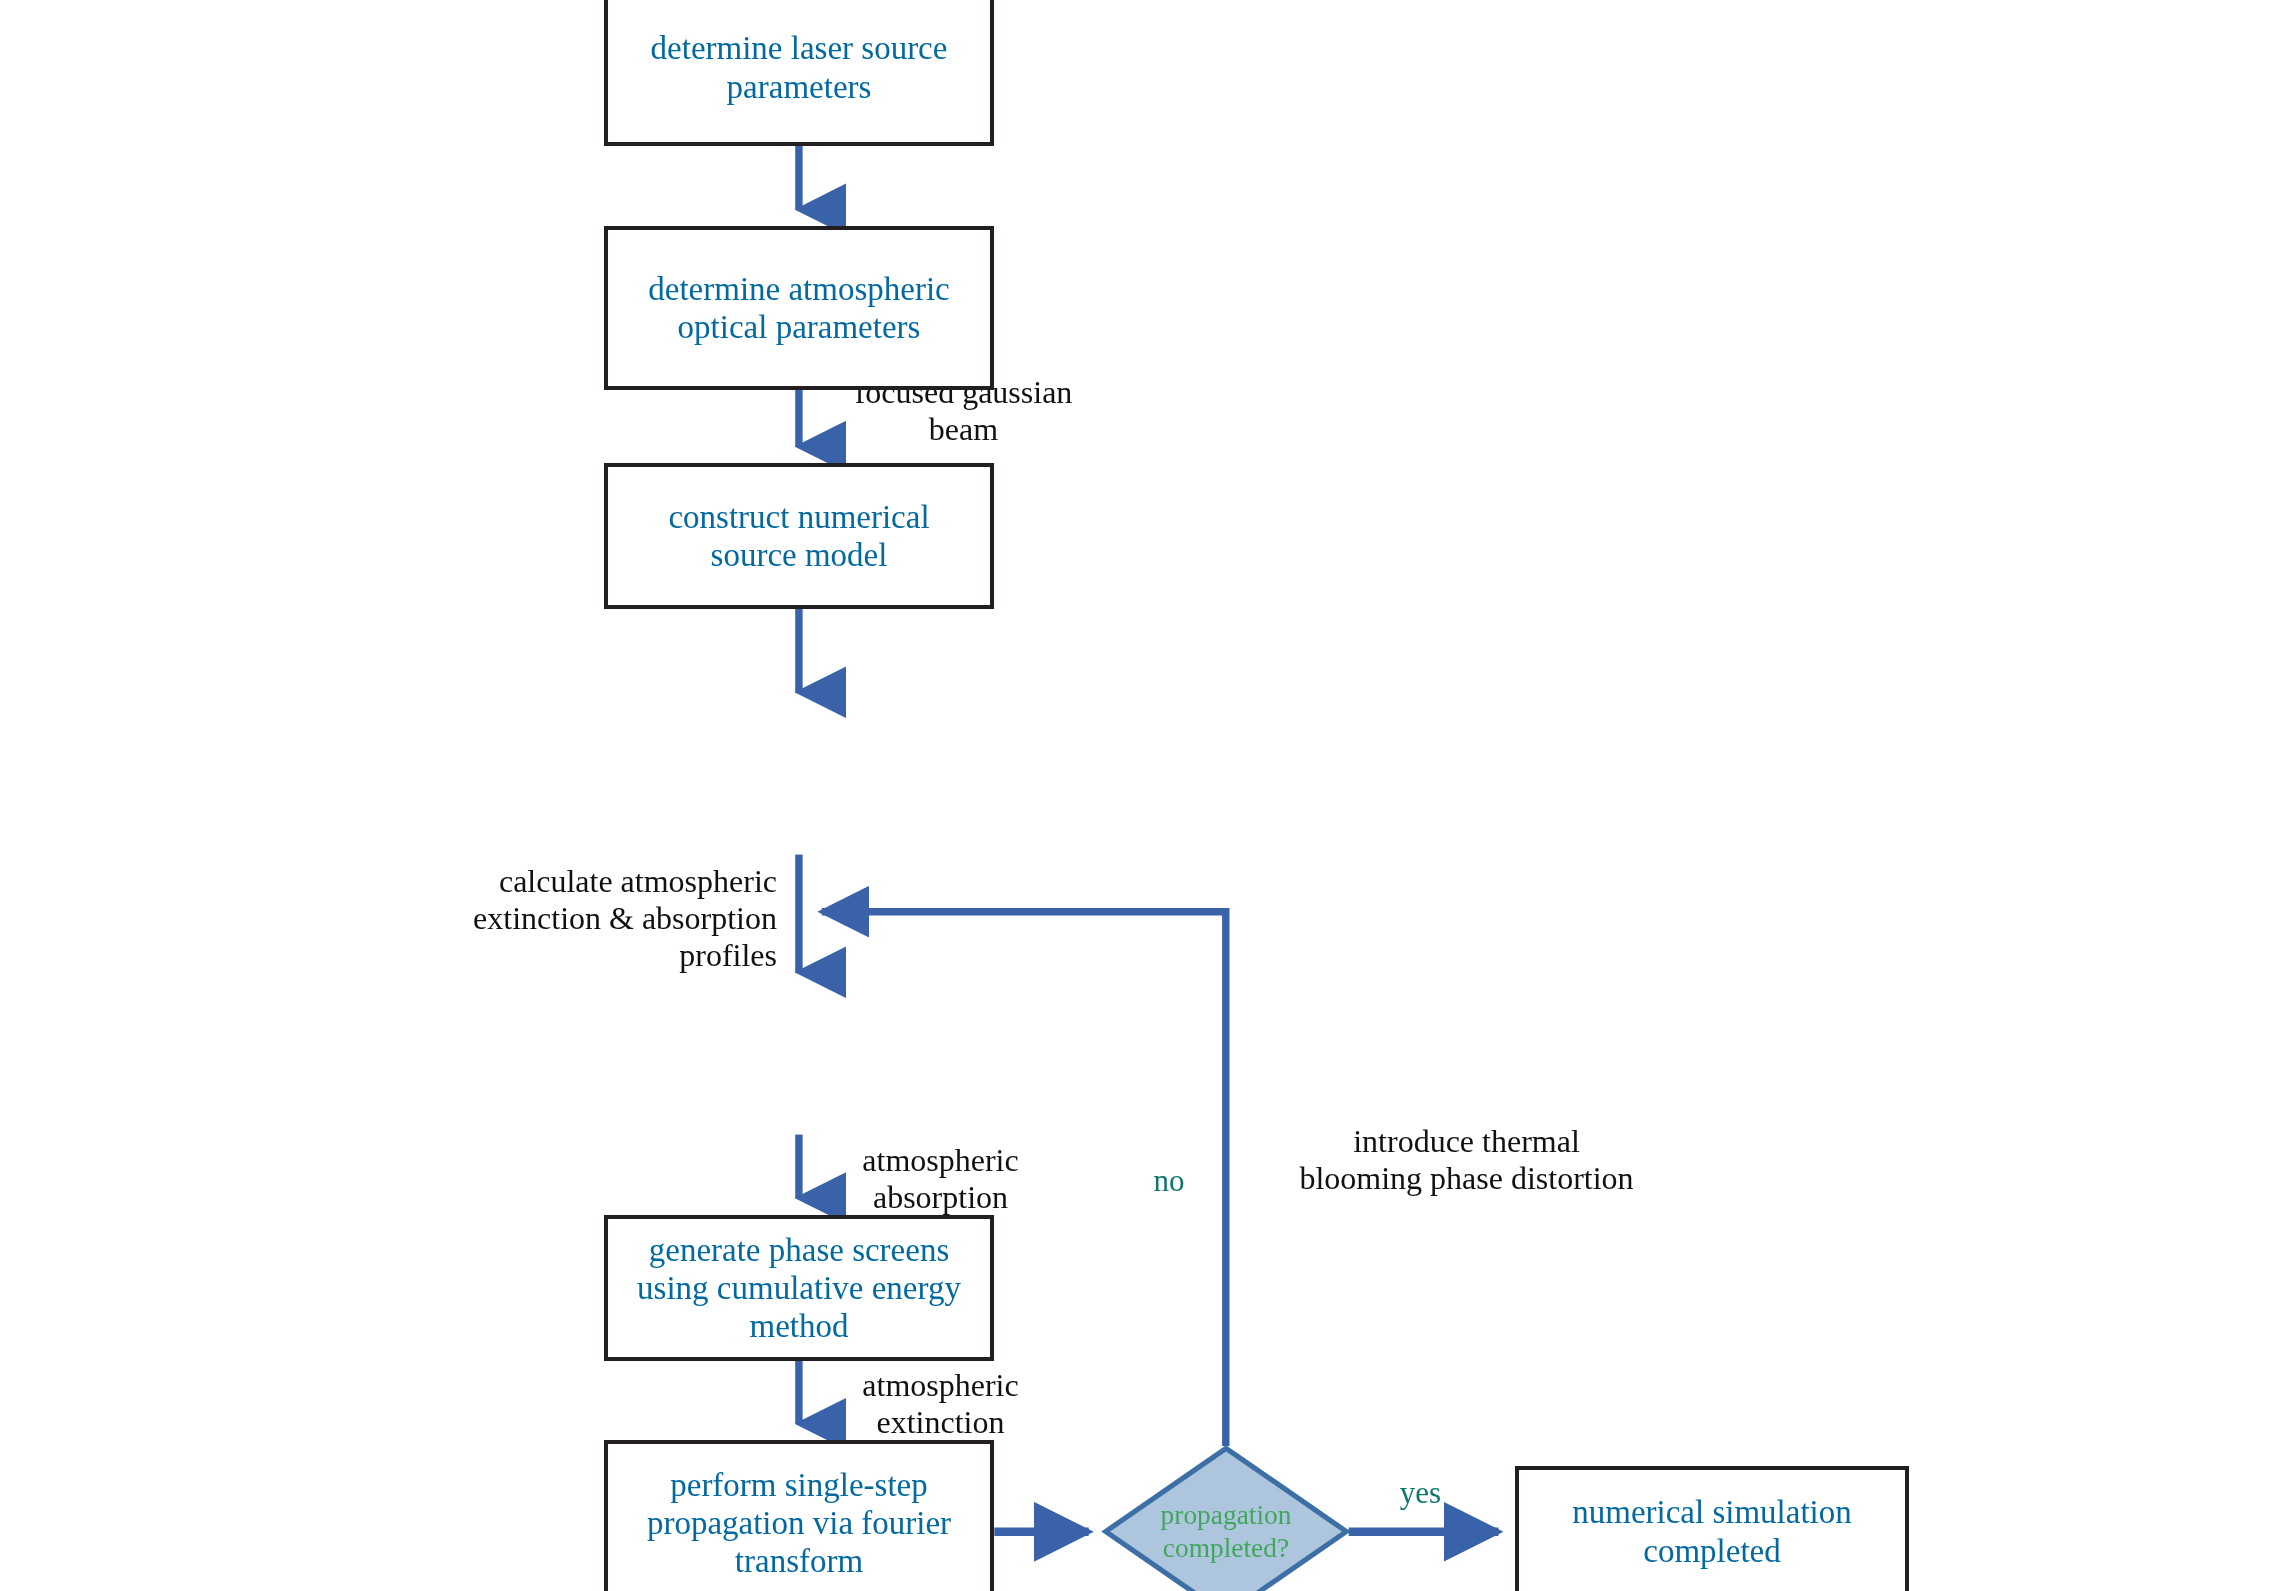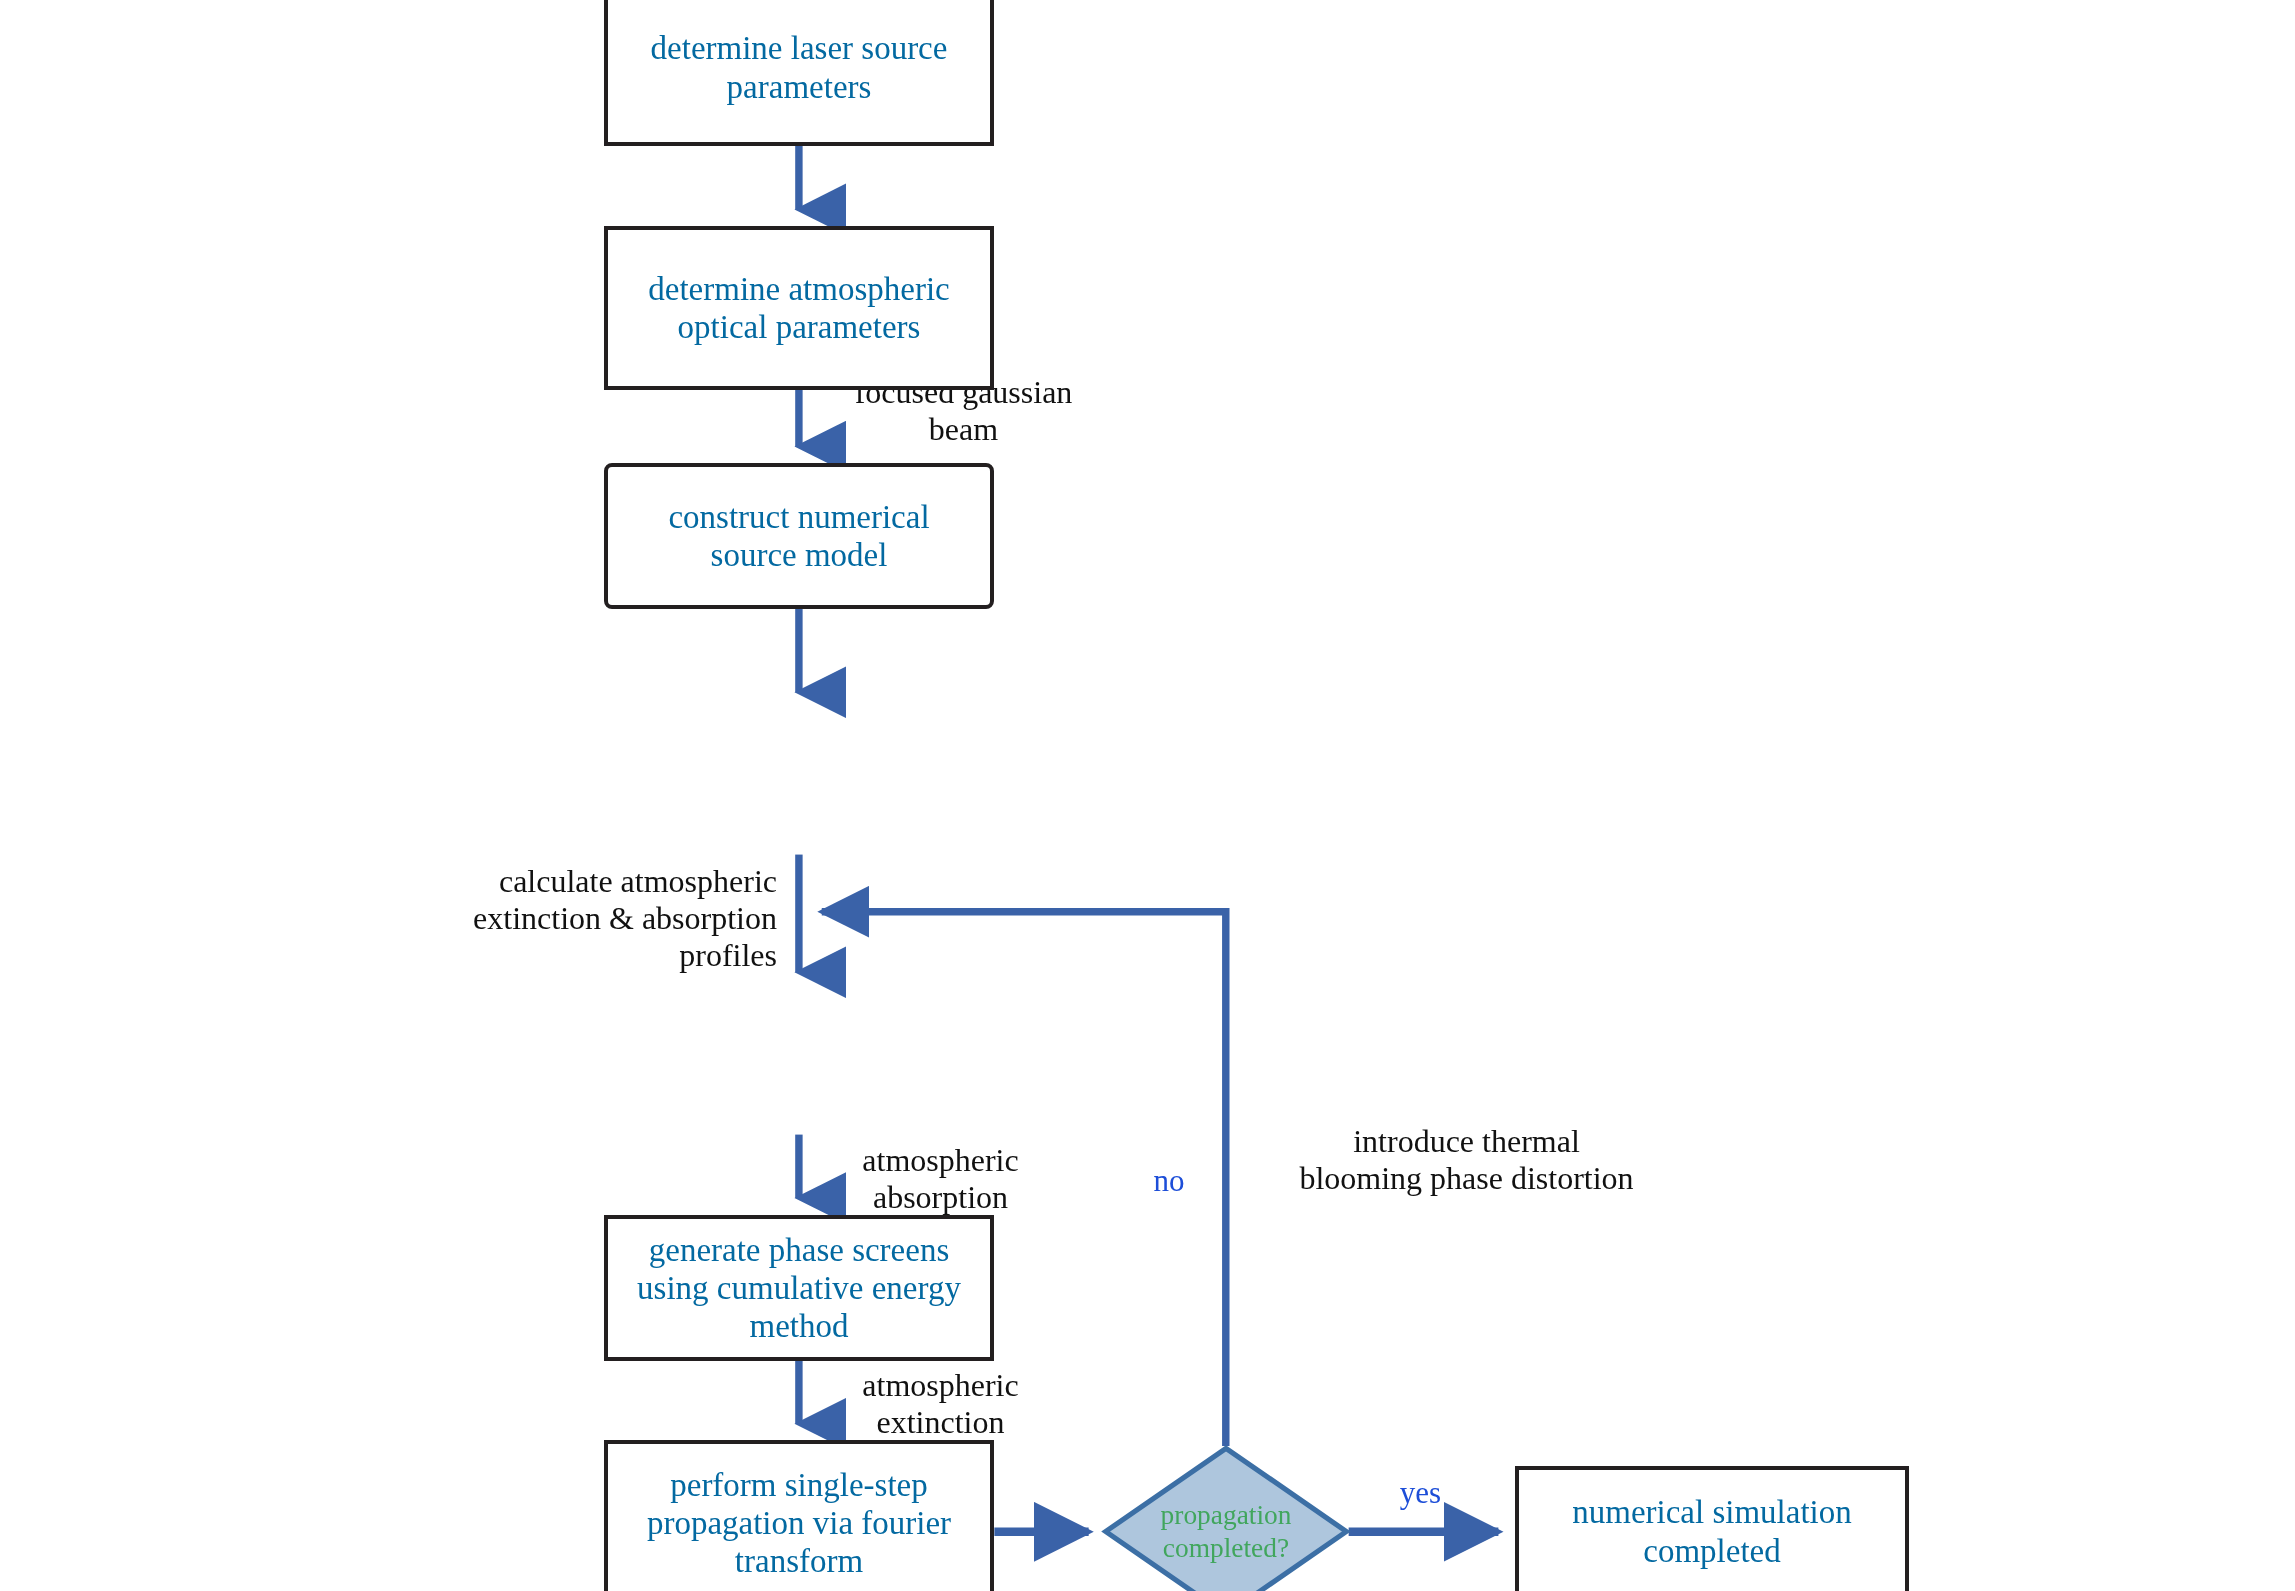--- a/index.html
+++ b/index.html
@@ -81,21 +81,21 @@
     position: absolute;
     font-size: 32px;
     line-height: 1.16;
     color: #111111;
     text-align: center;
     white-space: pre-line;
     z-index: 4;
   }
   .edge-label.right-align { text-align: right; }
   .edge-label.branch {
-    color: #1d4ed8;
+    color: #0f766e;
     font-size: 31px;
   }
 </style>
 </head>
 <body>
 
 <div id="canvas">
 
   <svg class="connector" viewBox="0 0 4016 2785" width="2295" height="1592" xmlns="http://www.w3.org/2000/svg">
     <defs>
@@ -132,21 +132,21 @@
   <div class="node-box" style="left:604px; top:-10.3px; width:390px; height:156px;">
     <span class="node-label">determine laser source
 parameters</span>
   </div>
 
   <div class="node-box" style="left:604px; top:226px; width:390px; height:164px;">
     <span class="node-label">determine atmospheric
 optical parameters</span>
   </div>
 
-  <div class="node-box" style="left:604px; top:463px; width:390px; height:146px;border-radius:8px;">
+  <div class="node-box" style="left:604px; top:463px; width:390px; height:146px;">
     <span class="node-label">construct numerical
 source model</span>
   </div>
 
 
 
   <div class="node-box" style="left:604px; top:1215px; width:390px; height:146px;">
     <span class="node-label">generate phase screens
 using cumulative energy
 method</span>

